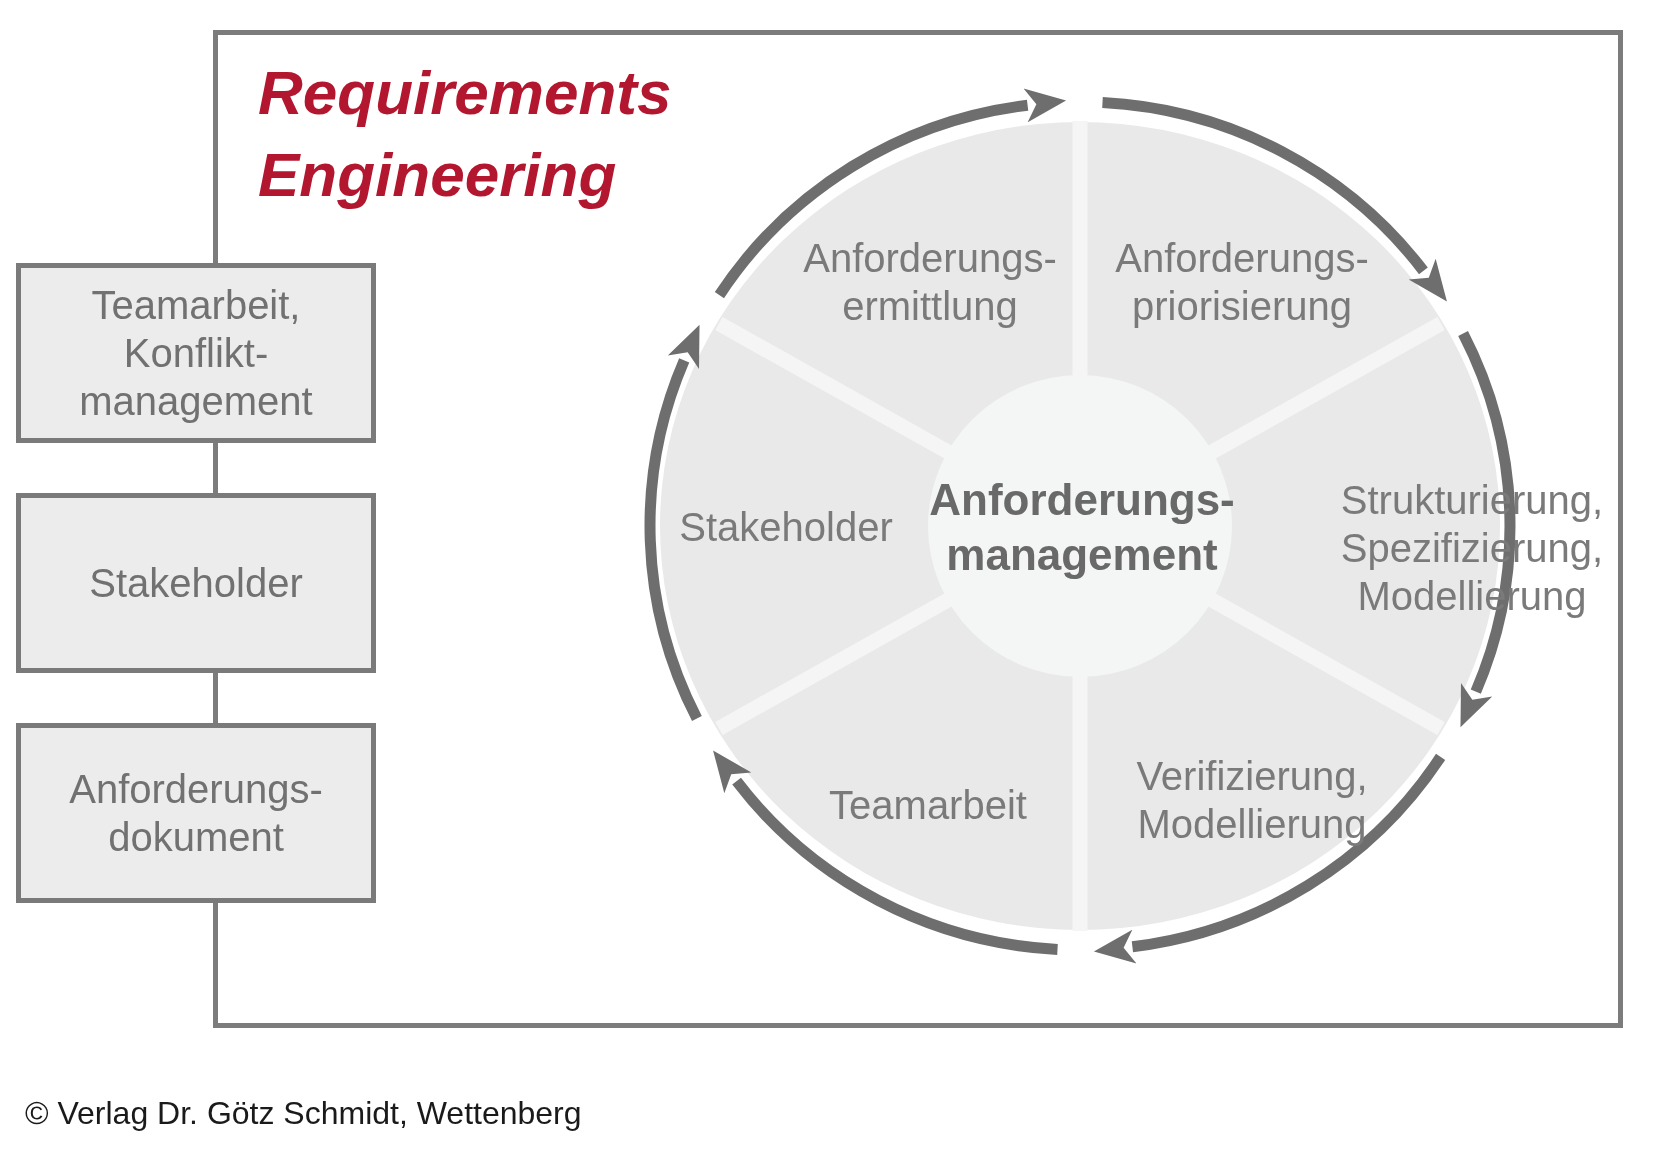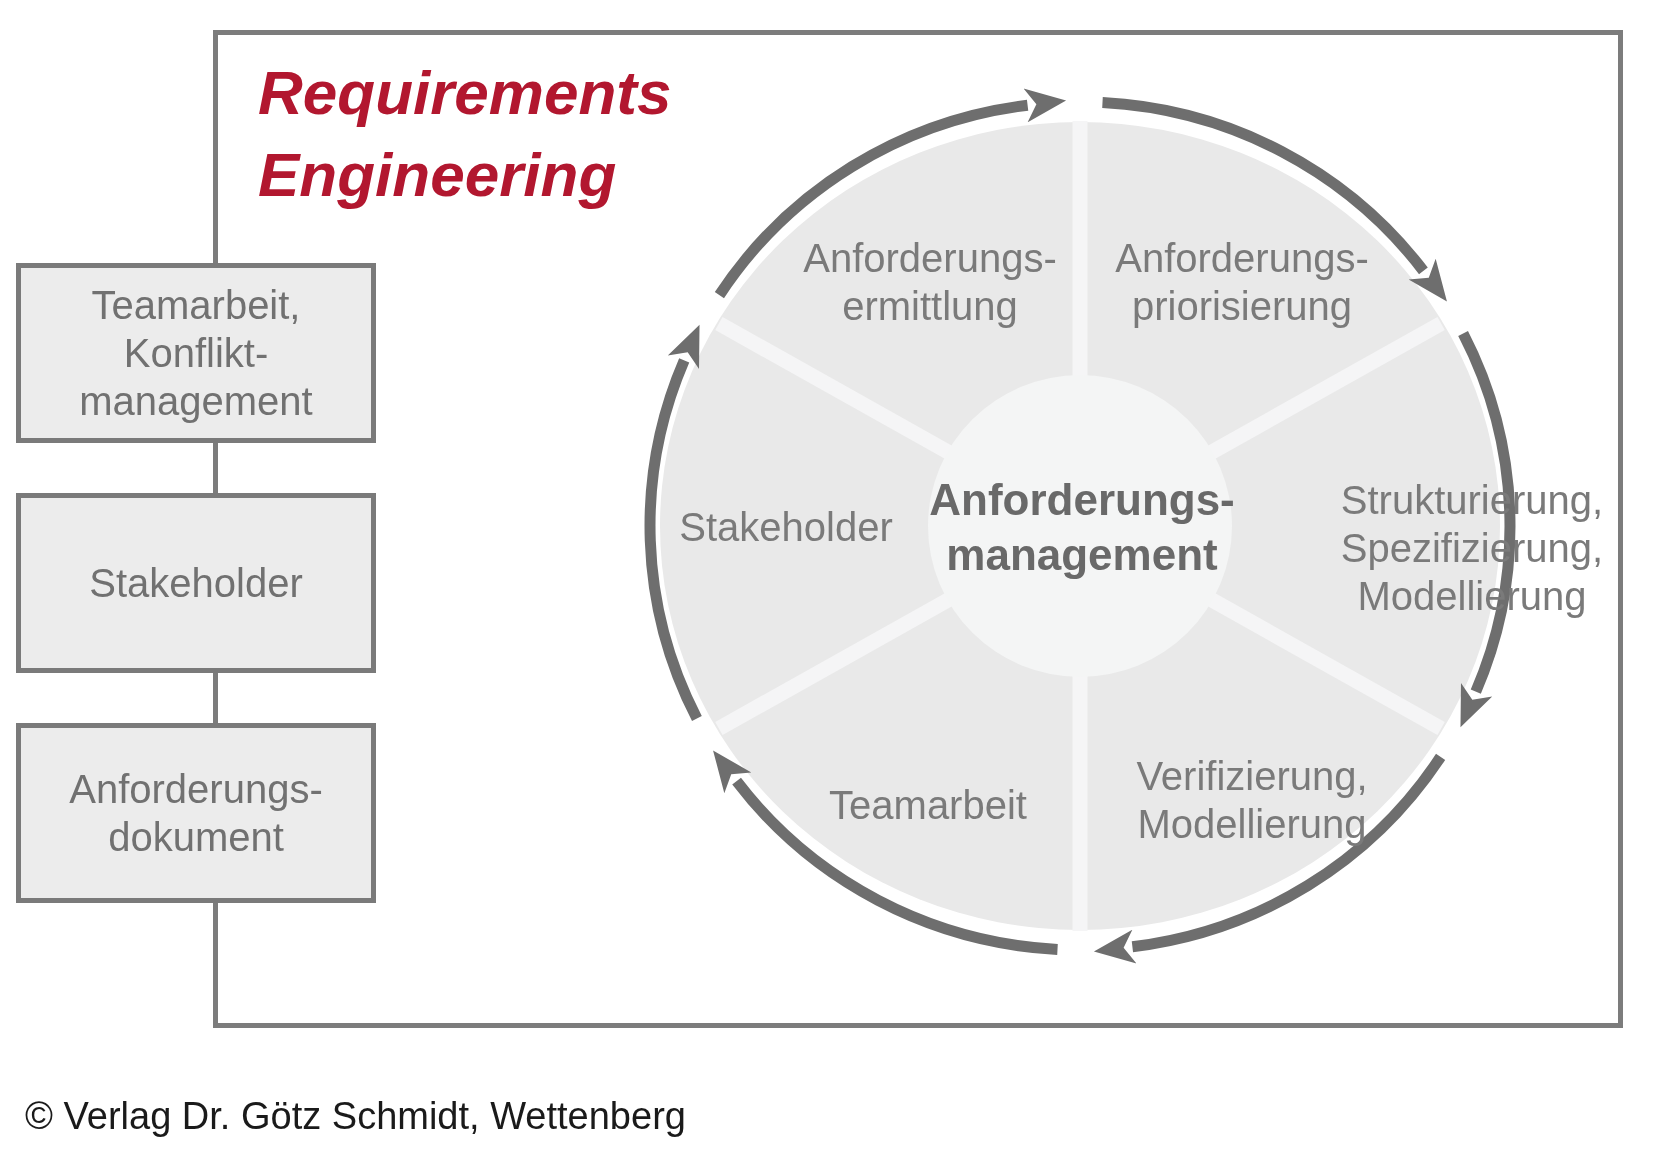--- a/index.html
+++ b/index.html
@@ -30,21 +30,21 @@
   .cycle-svg{position:absolute;left:0;top:0;width:1655px;height:1153px;}
 
   .seg-label{position:absolute;transform:translate(-50%,-50%);
              text-align:center;color:var(--label-text);
              font-size:40px;line-height:48px;}
   .center-label{position:absolute;transform:translate(-50%,-50%);
                 text-align:center;color:var(--center-text);
                 font-size:44px;line-height:55px;font-weight:bold;}
 
   .copyright{position:absolute;left:25px;top:1095px;
-             font-size:38px;color:var(--copyright-text);}
+             font-size:32px;color:var(--copyright-text);}
 </style>
 </head>
 <body>
 
 <div class="frame"></div>
 
 <div class="title pre">Requirements
 Engineering</div>
 
 <div class="side-box b1 pre">

